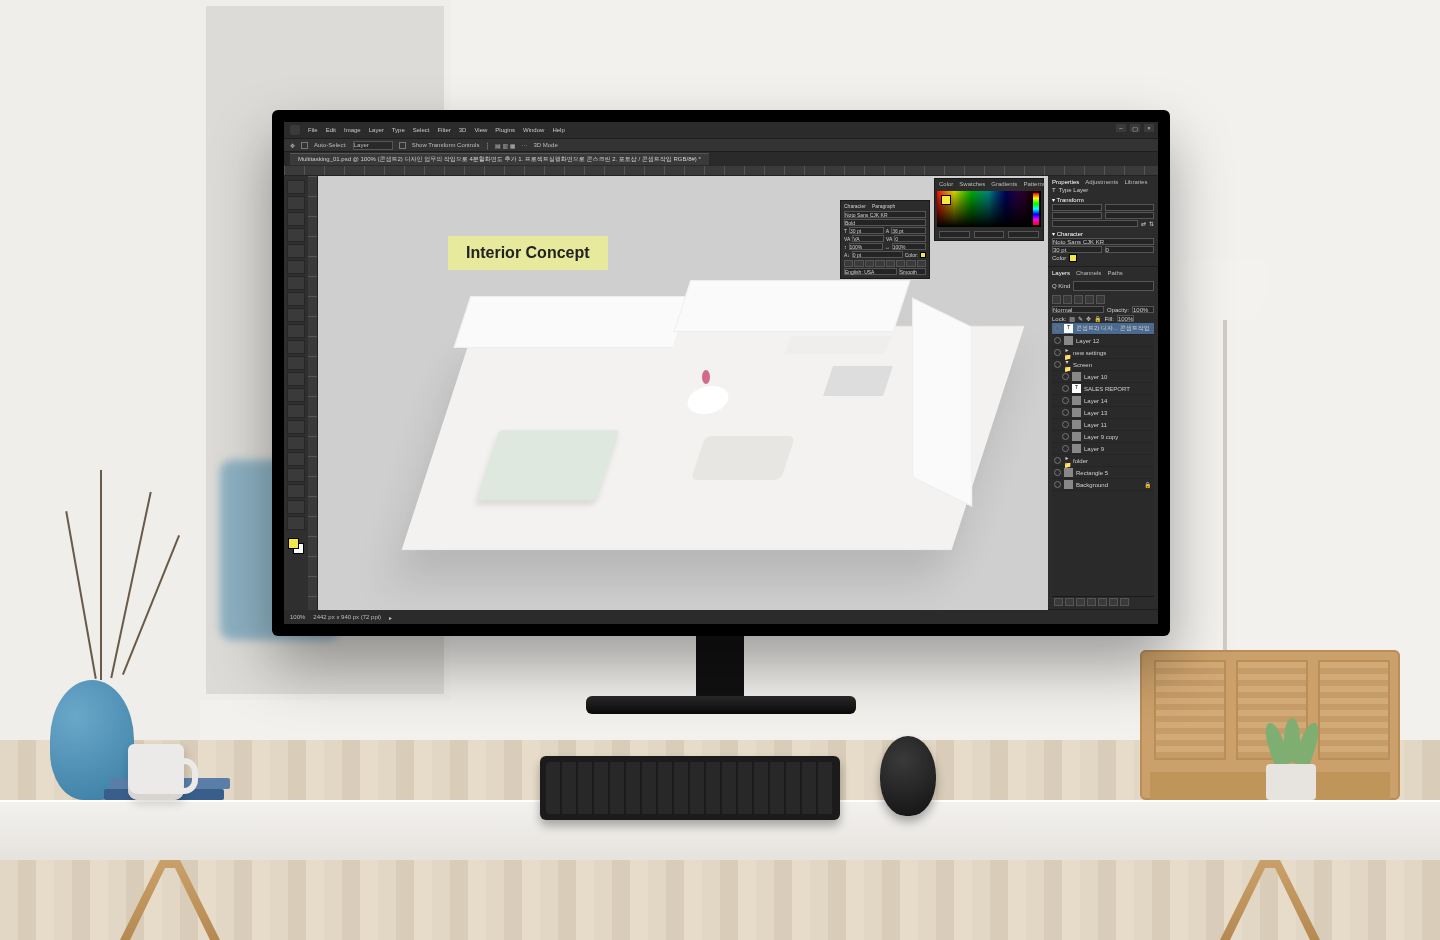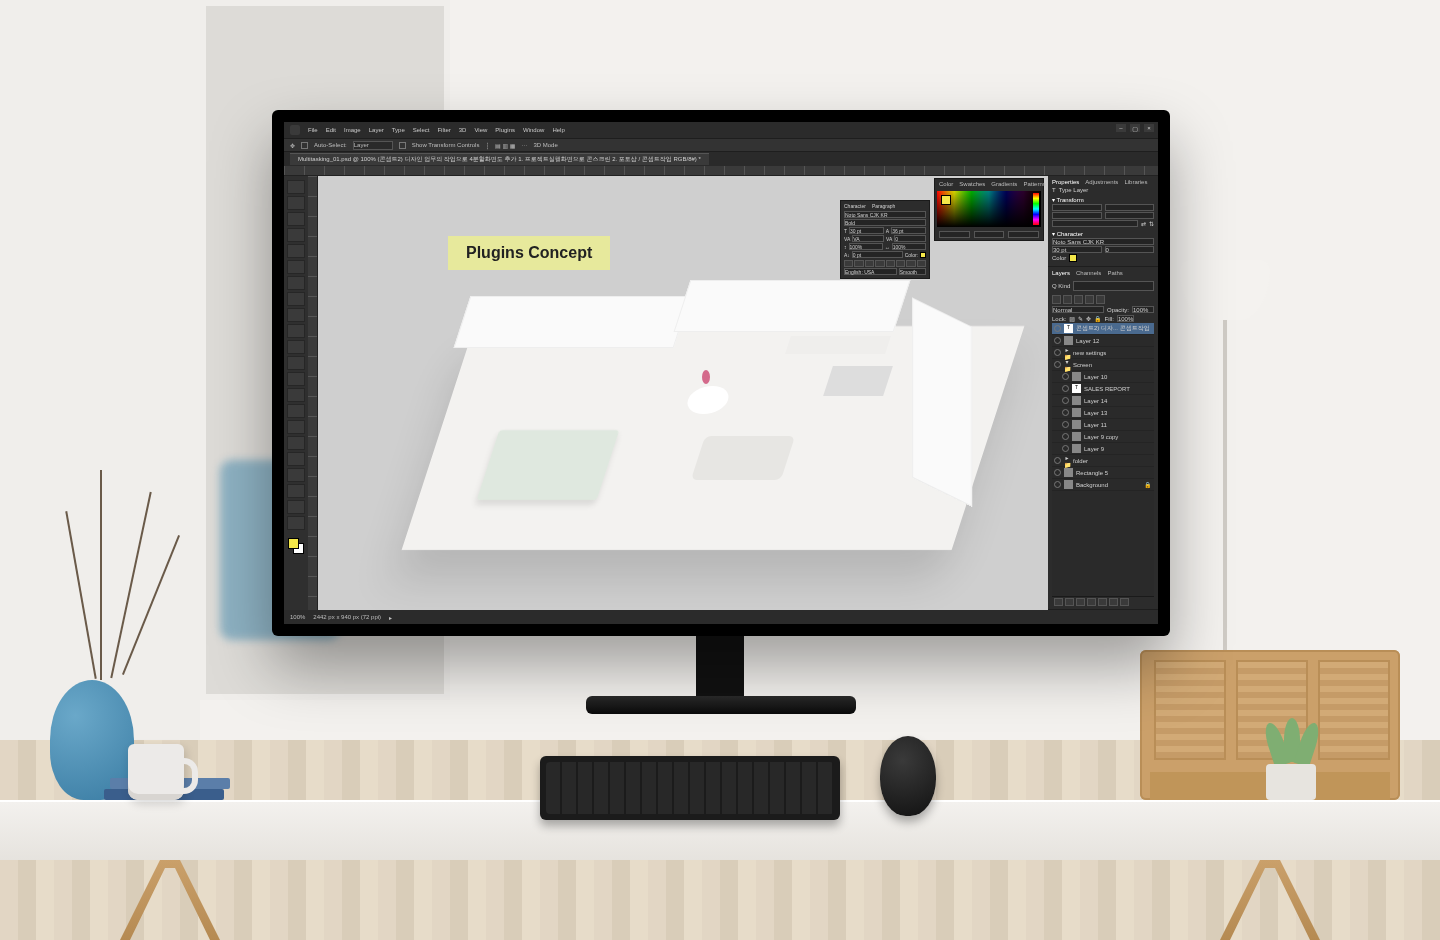--- a/index.html
+++ b/index.html
@@ -307,21 +307,21 @@
           <div class="wall w1"></div>
             <div class="wall w2"></div>
             <div class="wall w3"></div>
           <div class="kitchen"></div>
             <div class="tv"></div>
           <div class="table"></div>
             <div class="flowers"></div>
           <div class="sofa"></div>
             <div class="bed"></div>
         </div>
-        <div class="label">Plugins Concept</div>
+        <div class="label">Interior Concept</div>
 
         <div class="charPanel">
           <div class="tabs">
             <span class="act">Character</span>
             <span>Paragraph</span>
           </div>
           <div class="row">
               <span class="inp">Noto Sans CJK KR</span>
             </div>
           <div class="row">

